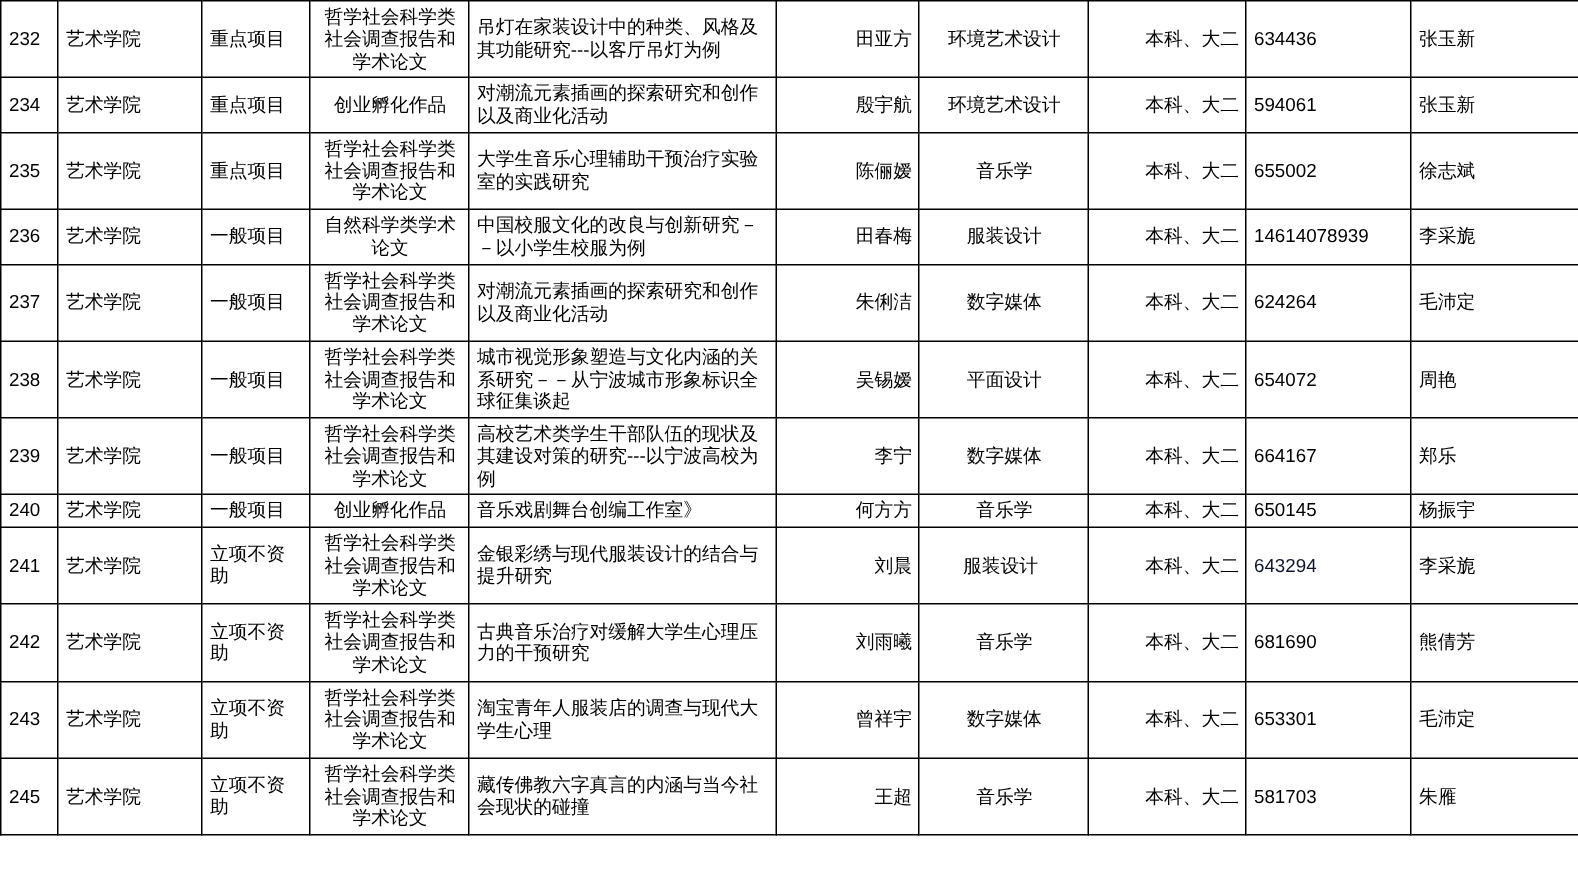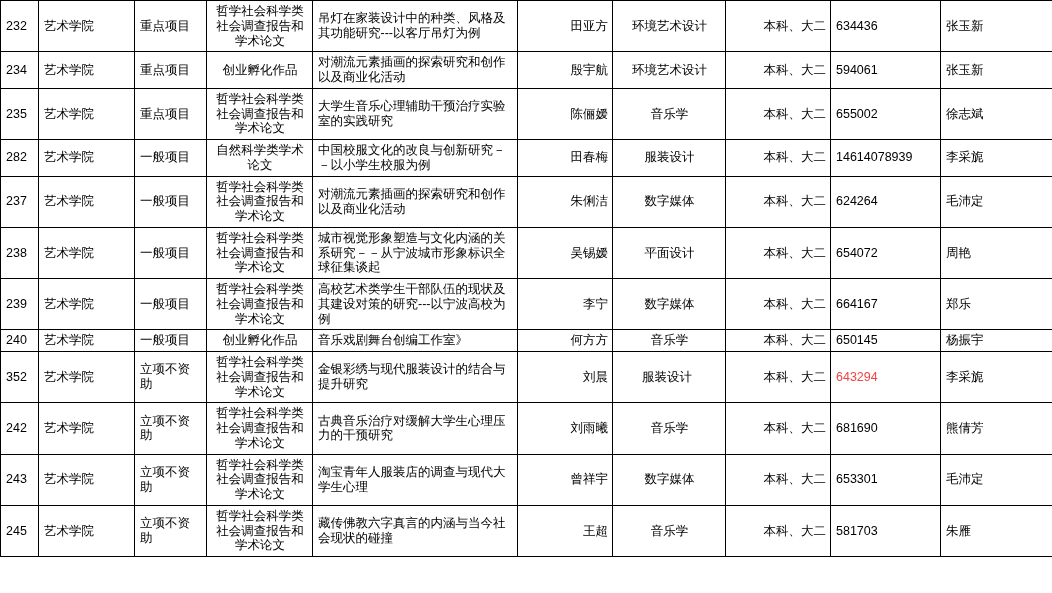--- a/index.html
+++ b/index.html
@@ -46,21 +46,21 @@
   td.cat     { text-align: center; line-height: 1.12; }
   td.title   { text-align: left; line-height: 1.2; }
   td.leader  { text-align: right; padding-left: 7px; }
   td.major   { text-align: center; padding-left: 8px; }
   td.grade   { text-align: right; padding-left: 8px; }
   td.phone   { text-align: left; padding-left: 8px; }
   td.tutor   { text-align: left; padding-left: 8px; }
 
   td.major.centered { text-align: center; padding-left: 0; }
 
-  .highlight-red { color: #ef4444; }
+  .highlight-red { color: #0f172a; }
 </style>
 </head>
 <body>
 
 <table class="project-table">
   <colgroup>
     <col class="c-no">
       <col class="c-col">
       <col class="c-type">
       <col class="c-cat">
@@ -102,21 +102,21 @@
         <td class="type">重点项目</td>
         <td class="cat">哲学社会科学类社会调查报告和学术论文</td>
         <td class="title">大学生音乐心理辅助干预治疗实验室的实践研究</td>
         <td class="leader">陈俪嫒</td>
         <td class="major">音乐学</td>
         <td class="grade">本科、大二</td>
         <td class="phone">655002</td>
         <td class="tutor">徐志斌</td>
       </tr>
       <tr>
-        <td class="no">282</td>
+        <td class="no">236</td>
         <td class="college">艺术学院</td>
         <td class="type">一般项目</td>
         <td class="cat">自然科学类学术论文</td>
         <td class="title">中国校服文化的改良与创新研究－－以小学生校服为例</td>
         <td class="leader">田春梅</td>
         <td class="major">服装设计</td>
         <td class="grade">本科、大二</td>
         <td class="phone">14614078939</td>
         <td class="tutor">李采旎</td>
       </tr>
@@ -162,21 +162,21 @@
         <td class="type">一般项目</td>
         <td class="cat">创业孵化作品</td>
         <td class="title">音乐戏剧舞台创编工作室》</td>
         <td class="leader">何方方</td>
         <td class="major">音乐学</td>
         <td class="grade">本科、大二</td>
         <td class="phone">650145</td>
         <td class="tutor">杨振宇</td>
       </tr>
       <tr>
-        <td class="no">352</td>
+        <td class="no">241</td>
         <td class="college">艺术学院</td>
         <td class="type">立项不资助</td>
         <td class="cat">哲学社会科学类社会调查报告和学术论文</td>
         <td class="title">金银彩绣与现代服装设计的结合与提升研究</td>
         <td class="leader">刘晨</td>
         <td class="major centered">服装设计</td>
         <td class="grade">本科、大二</td>
         <td class="phone highlight-red">643294</td>
         <td class="tutor">李采旎</td>
       </tr>

